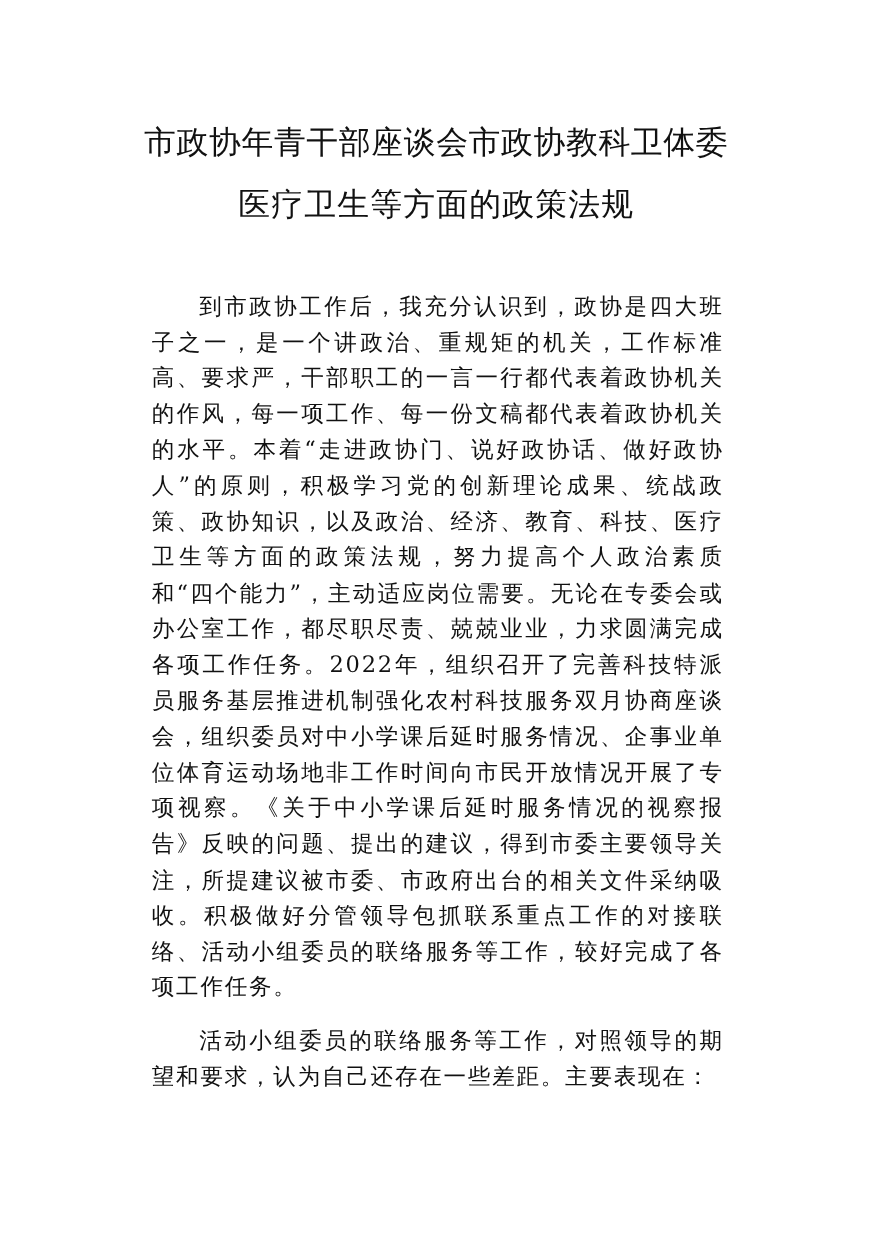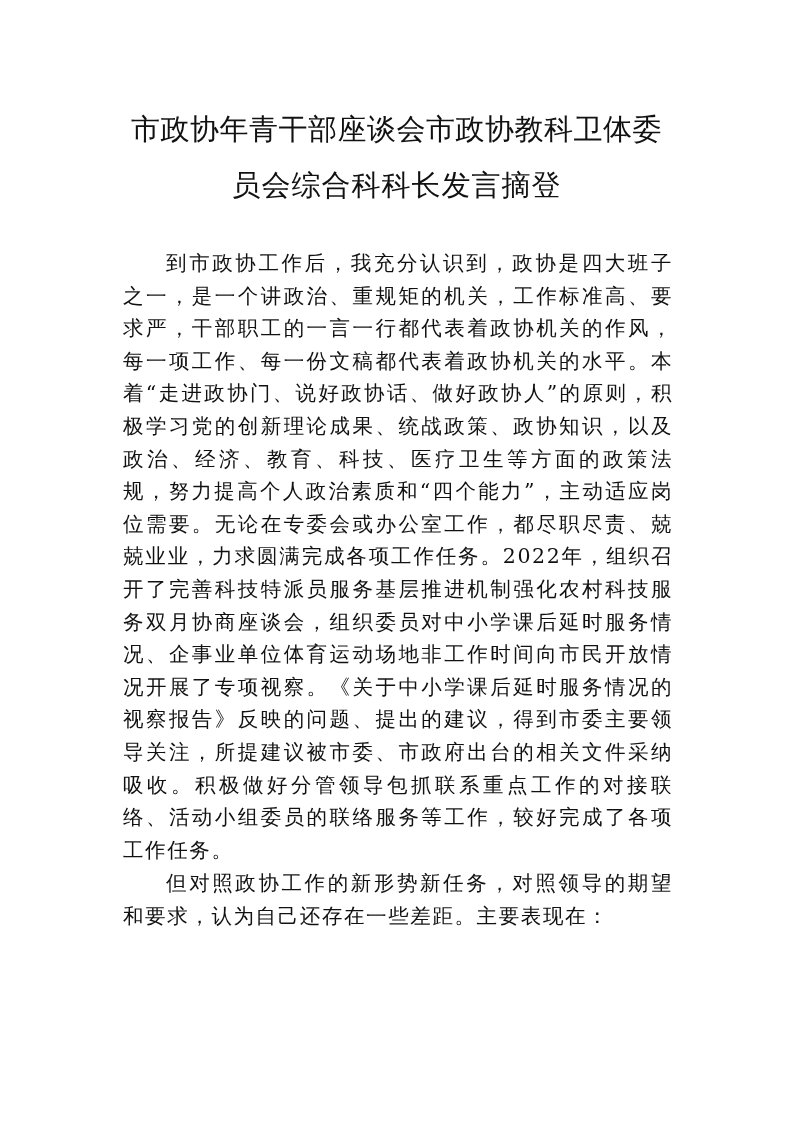--- a/index.html
+++ b/index.html
@@ -11,25 +11,25 @@
     font-size: 29px; color: #111; line-height: 56px; margin: 0; font-weight: normal;
   }
   .title.l1 { top: 101px; letter-spacing: 0.5px; }
   .title.l2 { top: 157px; letter-spacing: 1px; }
   .body {
     position: absolute; left: 122px; top: 246px; width: 552px;
     font-family: "DejaVu Serif", "Liberation Serif", serif;
     font-size: 20.5px; line-height: 32.6px; color: #111;
     text-align: justify; text-justify: inter-ideograph; letter-spacing: 1.6px;
   }
-  .body p { margin: 1px; text-indent: 2.1em; }
+  .body p { margin: 16px; text-indent: 2.1em; }
 </style>
 </head>
 <body>
 
 <div class="page">
   <h1 class="title l1">市政协年青干部座谈会市政协教科卫体委</h1>
-  <h1 class="title l2">员会综合科科长发言摘登</h1>
+  <h1 class="title l2">医疗卫生等方面的政策法规</h1>
   <div class="body">
     <p>到市政协工作后，我充分认识到，政协是四大班子之一，是一个讲政治、重规矩的机关，工作标准高、要求严，干部职工的一言一行都代表着政协机关的作风，每一项工作、每一份文稿都代表着政协机关的水平。本着“走进政协门、说好政协话、做好政协人”的原则，积极学习党的创新理论成果、统战政策、政协知识，以及政治、经济、教育、科技、医疗卫生等方面的政策法规，努力提高个人政治素质和“四个能力”，主动适应岗位需要。无论在专委会或办公室工作，都尽职尽责、兢兢业业，力求圆满完成各项工作任务。2022年，组织召开了完善科技特派员服务基层推进机制强化农村科技服务双月协商座谈会，组织委员对中小学课后延时服务情况、企事业单位体育运动场地非工作时间向市民开放情况开展了专项视察。《关于中小学课后延时服务情况的视察报告》反映的问题、提出的建议，得到市委主要领导关注，所提建议被市委、市政府出台的相关文件采纳吸收。积极做好分管领导包抓联系重点工作的对接联络、活动小组委员的联络服务等工作，较好完成了各项工作任务。</p>
-    <p>但对照政协工作的新形势新任务，对照领导的期望和要求，认为自己还存在一些差距。主要表现在：</p>
+    <p>活动小组委员的联络服务等工作，对照领导的期望和要求，认为自己还存在一些差距。主要表现在：</p>
   </div>
 </div>
 
 </body></html>

